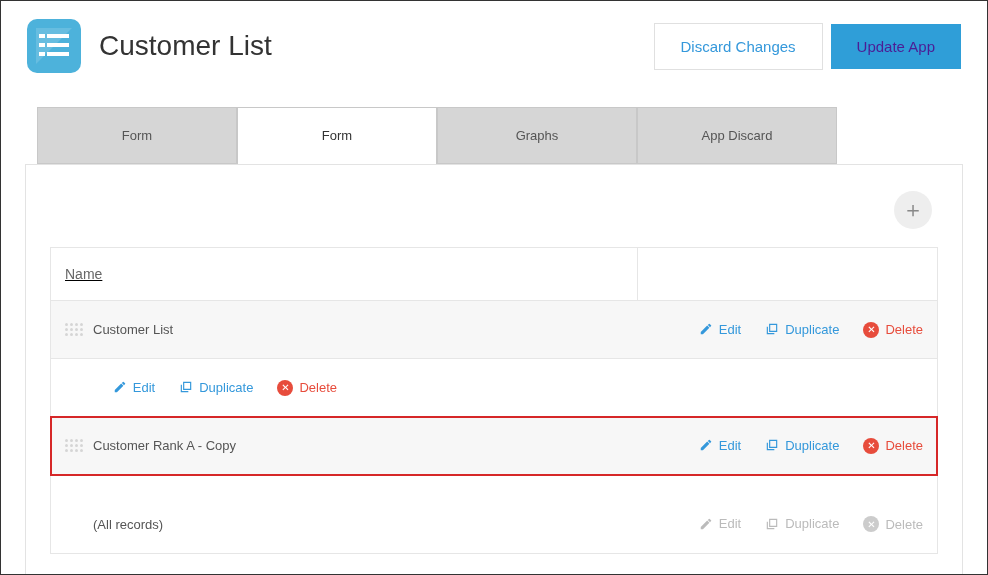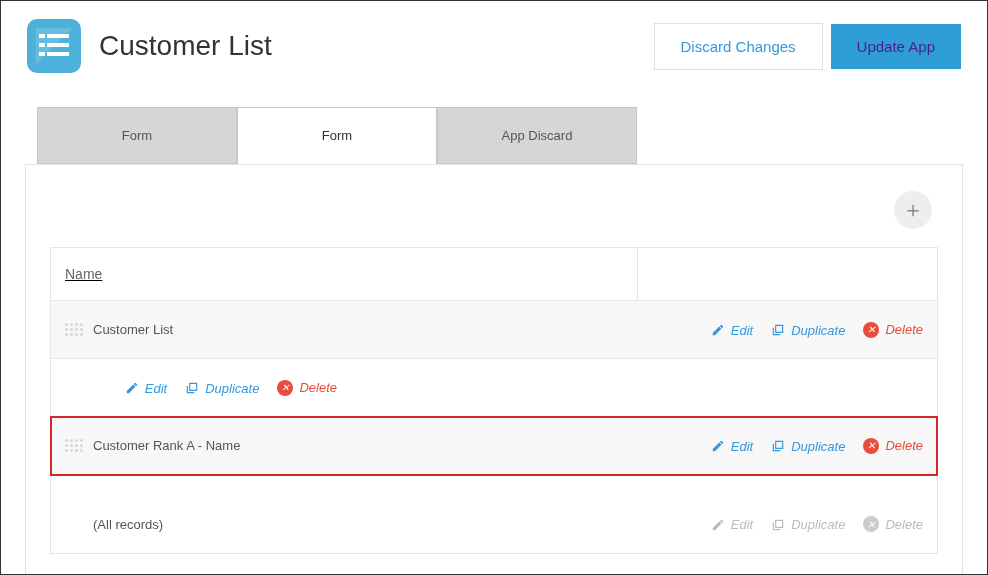--- a/index.html
+++ b/index.html
@@ -139,25 +139,24 @@
       gap: 2px 2px;
       opacity: 0.35;
       cursor: grab;
     }
     .drag-handle span {
       width: 3px; height: 3px; border-radius: 50%; background: #999;
     }
     .td-actions {
       width: 300px;
       display: flex;
-      align-items: flex-end;
+      align-items: flex-start;
       justify-content: flex-end;
-      gap: 18px;
+      gap: 24px;
       padding-right: 14px;
-      font-style: italic;
     }
     .actlink {
       display: inline-flex;
       align-items: center;
       gap: 6px;
       font-size: 13px;
       cursor: pointer;
     }
     .actlink.edit { color: #3498db; }
     .actlink.duplicate { color: #3498db; }
@@ -188,20 +187,21 @@
     </svg>
   </div>
   <div class="app-title">Customer List</div>
   <button class="btn btn-discard">Discard Changes</button>
   <button class="btn btn-update">Update App</button>
 </div>
 
 <div class="tabs">
   <div class="tab">Form</div>
   <div class="tab active">Form</div>
+  <div class="tab">Graphs</div>
   <div class="tab">App Discard</div>
 </div>
 
 <div class="panel">
   <div class="add-btn">
     <span>＋</span>
   </div>
 
   <div class="table">
     <div class="thead">
@@ -275,21 +275,21 @@
               <span></span>
               <span></span>
               <span></span>
               <span></span>
               <span></span>
               <span></span>
               <span></span>
               <span></span>
               <span></span>
             </div>
-            <span>Customer Rank A - Name</span>
+            <span>Customer Rank A - Copy</span>
           </div>
           <div class="td-actions">
             <span class="actlink edit">
               <svg width="14" height="14" viewBox="0 0 24 24">
                 <path fill="currentColor" d="M3 17.25V21h3.75L17.81 9.94l-3.75-3.75L3 17.25zM20.71 7.04a1 1 0 0 0 0-1.41l-2.34-2.34a1 1 0 0 0-1.41 0l-1.83 1.83 3.75 3.75 1.83-1.83z"></path>
               </svg>
               <span>Edit</span>
             </span>
             <span class="actlink duplicate">
               <svg width="14" height="14" viewBox="0 0 24 24">

